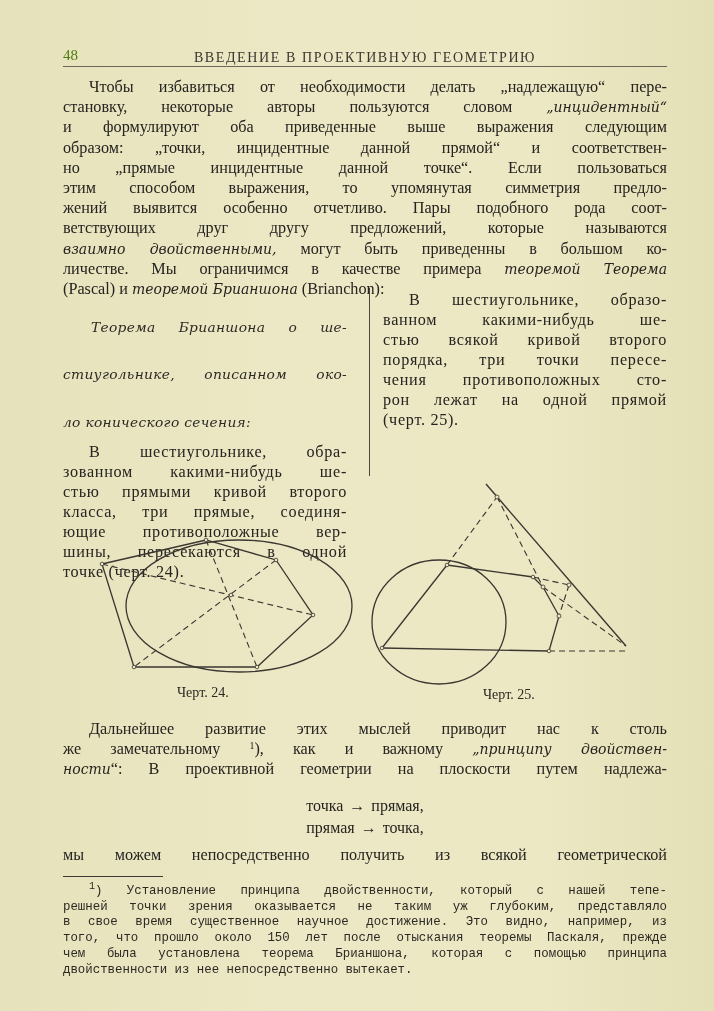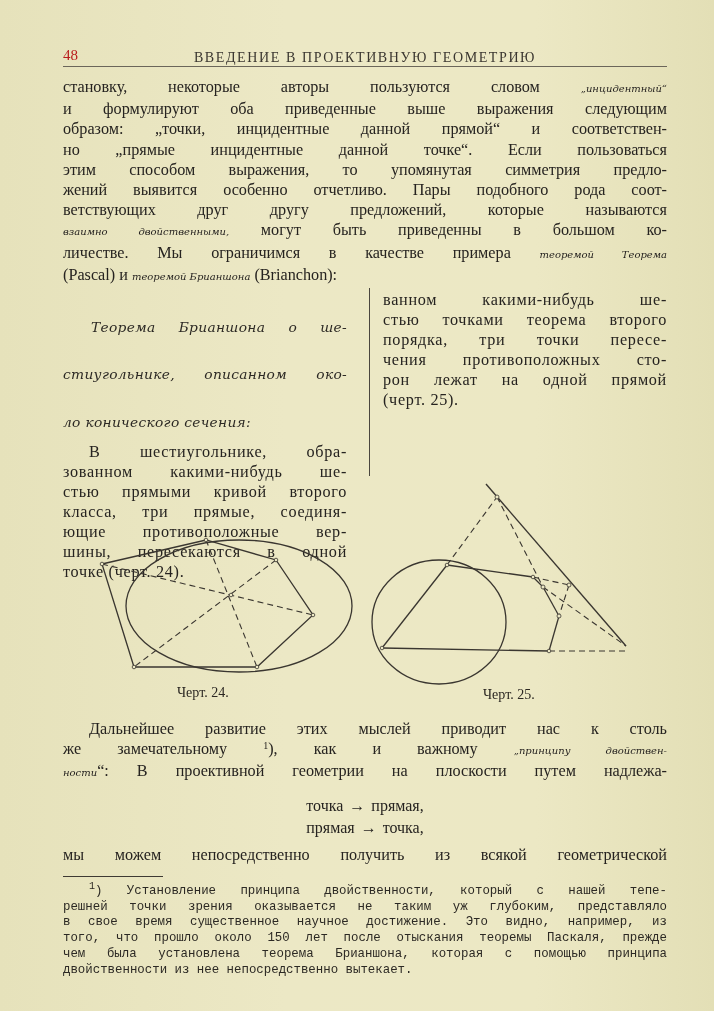--- a/index.html
+++ b/index.html
@@ -30,21 +30,21 @@
       width: 604px;
       height: 22px;
       border-bottom: 1px solid #6b665a;
     }
     .page-number {
       position: absolute;
       left: 0;
       top: 3px;
       font-size: 15px;
       font-family: "Liberation Serif", serif;
-      color: #b91c1c;
+      color: #4d7c0f;
     }
     .head-title {
       position: absolute;
       left: 0;
       right: 0;
       top: 6px;
       text-align: center;
       font-size: 14px;
       letter-spacing: 1.6px;
       font-family: Liberation Serif, serif;
@@ -69,21 +69,21 @@
       display: block;
       text-align: justify;
       text-align-last: justify;
       white-space: nowrap;
       text-indent: 0;
     }
     .para-1 .line.first, .para-2 .line.first { padding-left: 26px; }
     .para-1 .line.last, .para-2 .line.last { text-align-last: left; }
     em.it {
       font-family: "DejaVu Serif", serif;
-      font-size: 10px;
+      font-size: 14px;
     }
     .columns {
       position: absolute;
       top: 290px;
       left: 0;
       width: 604px;
       height: 190px;
     }
     .col {
       position: absolute;
@@ -193,20 +193,21 @@
 <body>
 
 <div class="page">
 
   <div class="running-head">
     <span class="page-number">48</span>
     <span class="head-title">ВВЕДЕНИЕ В ПРОЕКТИВНУЮ ГЕОМЕТРИЮ</span>
   </div>
 
   <div class="body-text para-1">
+    <span class="line first"><span>Чтобы избавиться от необходимости делать „надлежащую“ пере-</span></span>
     <span class="line"><span>становку, некоторые авторы пользуются словом </span><em class="it">„инцидентный“</em></span>
     <span class="line"><span>и формулируют оба приведенные выше выражения следующим</span></span>
     <span class="line"><span>образом: „точки, инцидентные данной прямой“ и соответствен-</span></span>
     <span class="line"><span>но „прямые инцидентные данной точке“. Если пользоваться</span></span>
     <span class="line"><span>этим способом выражения, то упомянутая симметрия предло-</span></span>
     <span class="line"><span>жений выявится особенно отчетливо. Пары подобного рода соот-</span></span>
     <span class="line"><span>ветствующих друг другу предложений, которые называются</span></span>
     <span class="line"><em class="it">взаимно двойственными,</em><span> могут быть приведенны в большом ко-</span></span>
     <span class="line"><span>личестве. Мы ограничимся в качестве примера </span><em class="it">теоремой Теорема</em></span>
     <span class="line last"><span>(Pascal) и </span><em class="it">теоремой Брианшона</em><span> (Brianchon):</span></span>
@@ -227,22 +228,23 @@
         <span class="line">ющие противоположные вер-</span>
         <span class="line">шины, пересекаются в одной</span>
         <span class="line last">точке (черт. 24).</span>
       </div>
     </div>
 
     <div class="col-divider"></div>
 
     <div class="col col-right">
       <div class="theorem-body">
+        <span class="line first">В шестиугольнике, образо-</span>
         <span class="line">ванном какими-нибудь ше-</span>
-        <span class="line">стью точками теорема второго</span>
+        <span class="line">стью всякой кривой второго</span>
         <span class="line">порядка, три точки пересе-</span>
         <span class="line">чения противоположных сто-</span>
         <span class="line">рон лежат на одной прямой</span>
         <span class="line last">(черт. 25).</span>
       </div>
     </div>
   </div>
 
   <svg class="figure fig-24" viewBox="0 0 270 200" width="270" height="200">
 

